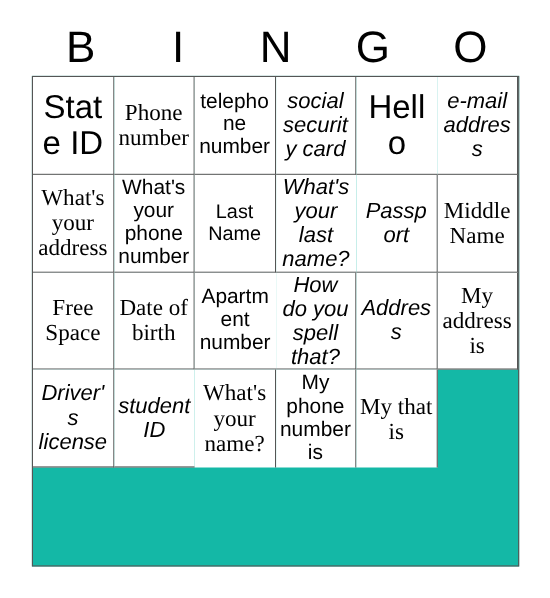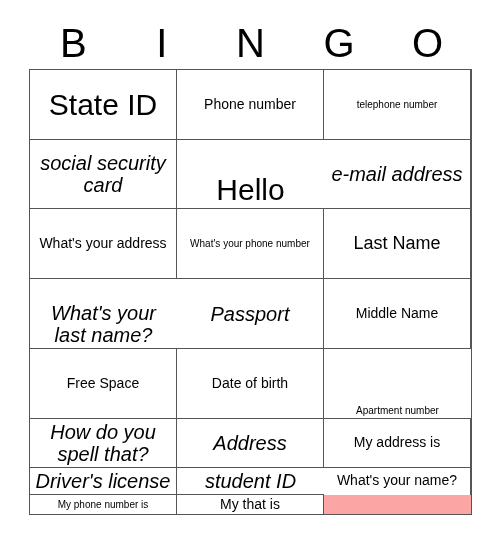--- a/index.html
+++ b/index.html
@@ -47,52 +47,52 @@
   
   #grid {
     position: absolute;
     left: 29px;
     top: 69px;
     width: 443px;
     height: 446px;
     box-sizing: border-box;
     border: 1.5px solid #555555;
     display: grid;
-    grid-template-columns: repeat(3, 1fr);
+    grid-template-columns: repeat(6, 1fr);
     grid-template-rows: repeat(5, 1fr);
-    background: #fca5a5;
+    background: #14b8a6;
   }
   .cell {
     box-sizing: border-box;
     border-right: 1.5px solid #555555;
     border-bottom: 1.5px solid #555555;
     display: flex;
     align-items: center;
     justify-content: center;
     text-align: center;
     padding: 2px 3px;
     line-height: 1.1;
     overflow: hidden;
     background: #ffffff;
   }
-  .cell:nth-child(5n) { border-right: none; align-items: flex-end; }
+  .cell:nth-child(5n) { border-right: none; }
   .cell:nth-child(n+21) { border-bottom: none; }
 
   .cell .txt {
     display: block;
     width: 100%;
     word-wrap: break-word;
   }
 
   
   .fs-xl  { font-size: 30px; }
   .fs-lg  { font-size: 18px; }
-  .fs-md  { font-size: 14px; }
+  .fs-md  { font-size: 21px; font-family: Liberation Serif, serif; }
   .fs-sm  { font-size: 20px; font-style: italic; }
-  .fs-xs  { font-size: 10px; }
+  .fs-xs  { font-size: 19px; }
 </style>
 </head>
 <body>
 
 <div id="card">
 
   <div id="header-row">
       <div class="header-letter">B</div>
       <div class="header-letter">I</div>
       <div class="header-letter">N</div>

